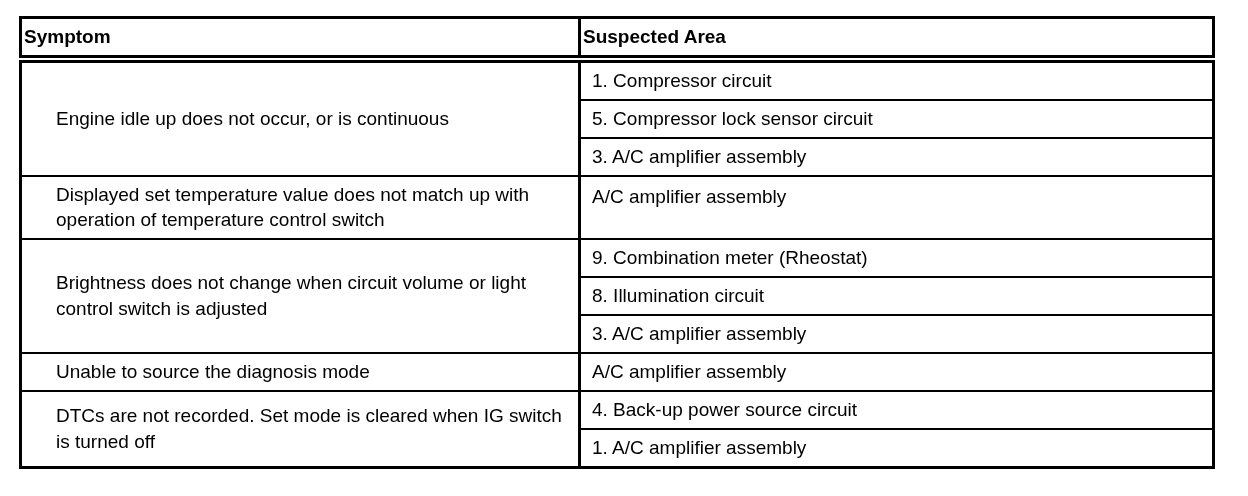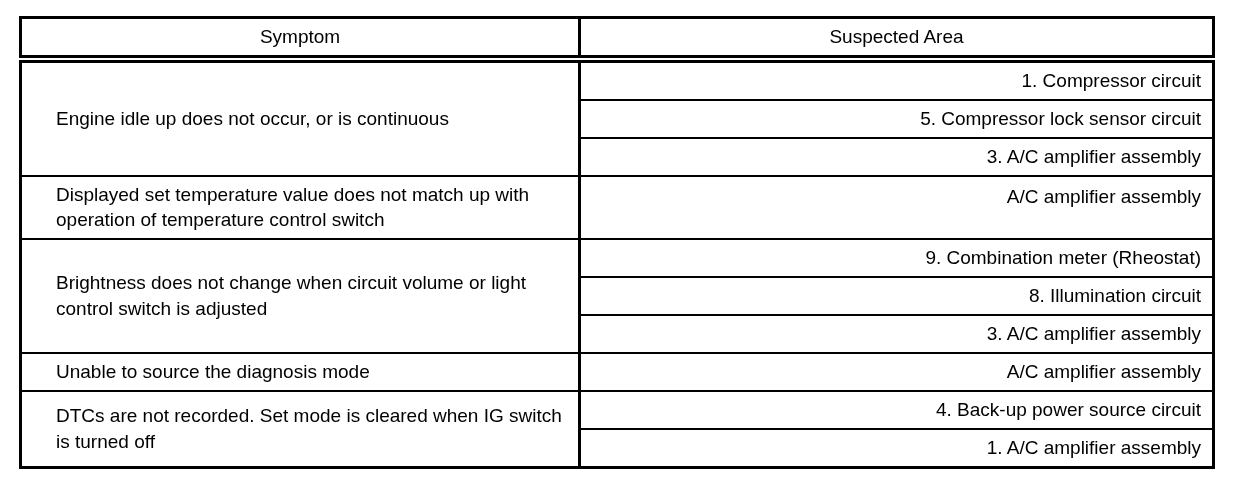--- a/index.html
+++ b/index.html
@@ -39,37 +39,37 @@
     padding: 5px 11px;
     background: #ffffff;
     overflow: hidden;
   }
   
   table.symptom-table th:first-child,
   table.symptom-table td.symptom-cell {
     border-right: 3px solid #000000;
   }
   table.symptom-table thead th {
-    font-weight: normal;
-    text-align: center;
+    font-weight: bold;
+    text-align: left;
     vertical-align: middle;
     height: 28px;
     border-bottom: 8px double #000000;
-    padding: 4px 11px;
+    padding: 4px 2px;
   }
   table.symptom-table tbody tr {
     height: 38px;
   }
   table.symptom-table td.symptom-cell {
     text-align: left;
     vertical-align: middle;
     padding-left: 34px;
   }
   table.symptom-table td.area-cell {
-    text-align: right;
+    text-align: left;
     vertical-align: middle;
   }
   table.symptom-table td.area-cell.va-top {
     vertical-align: top;
     padding-top: 7px;
   }
 </style>
 </head>
 <body>
 

